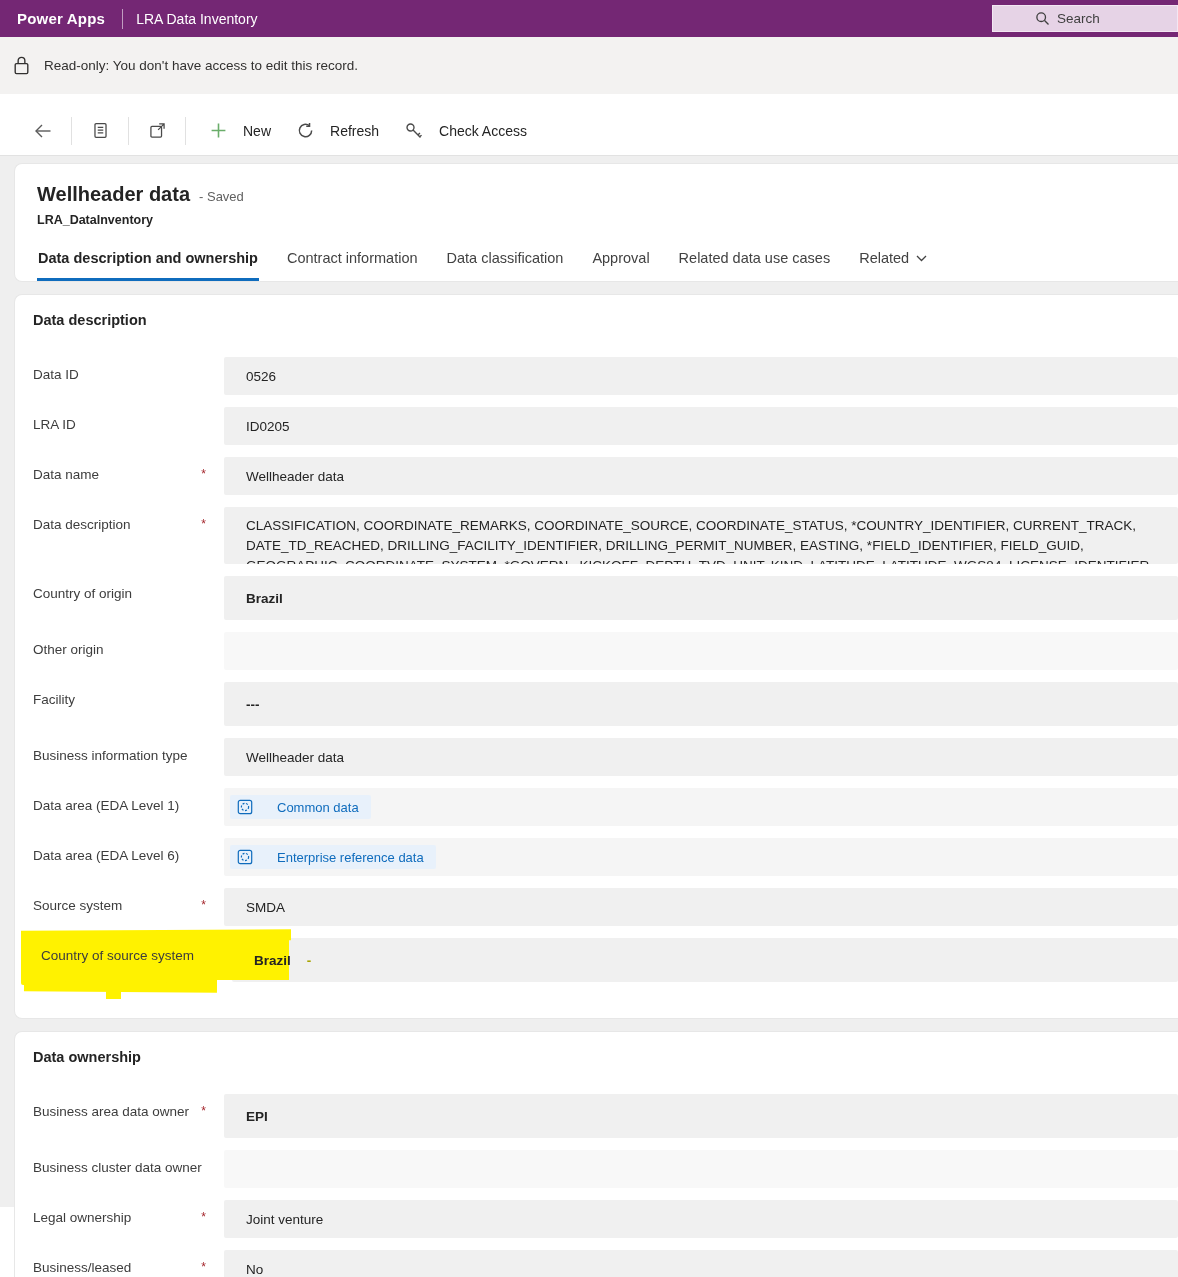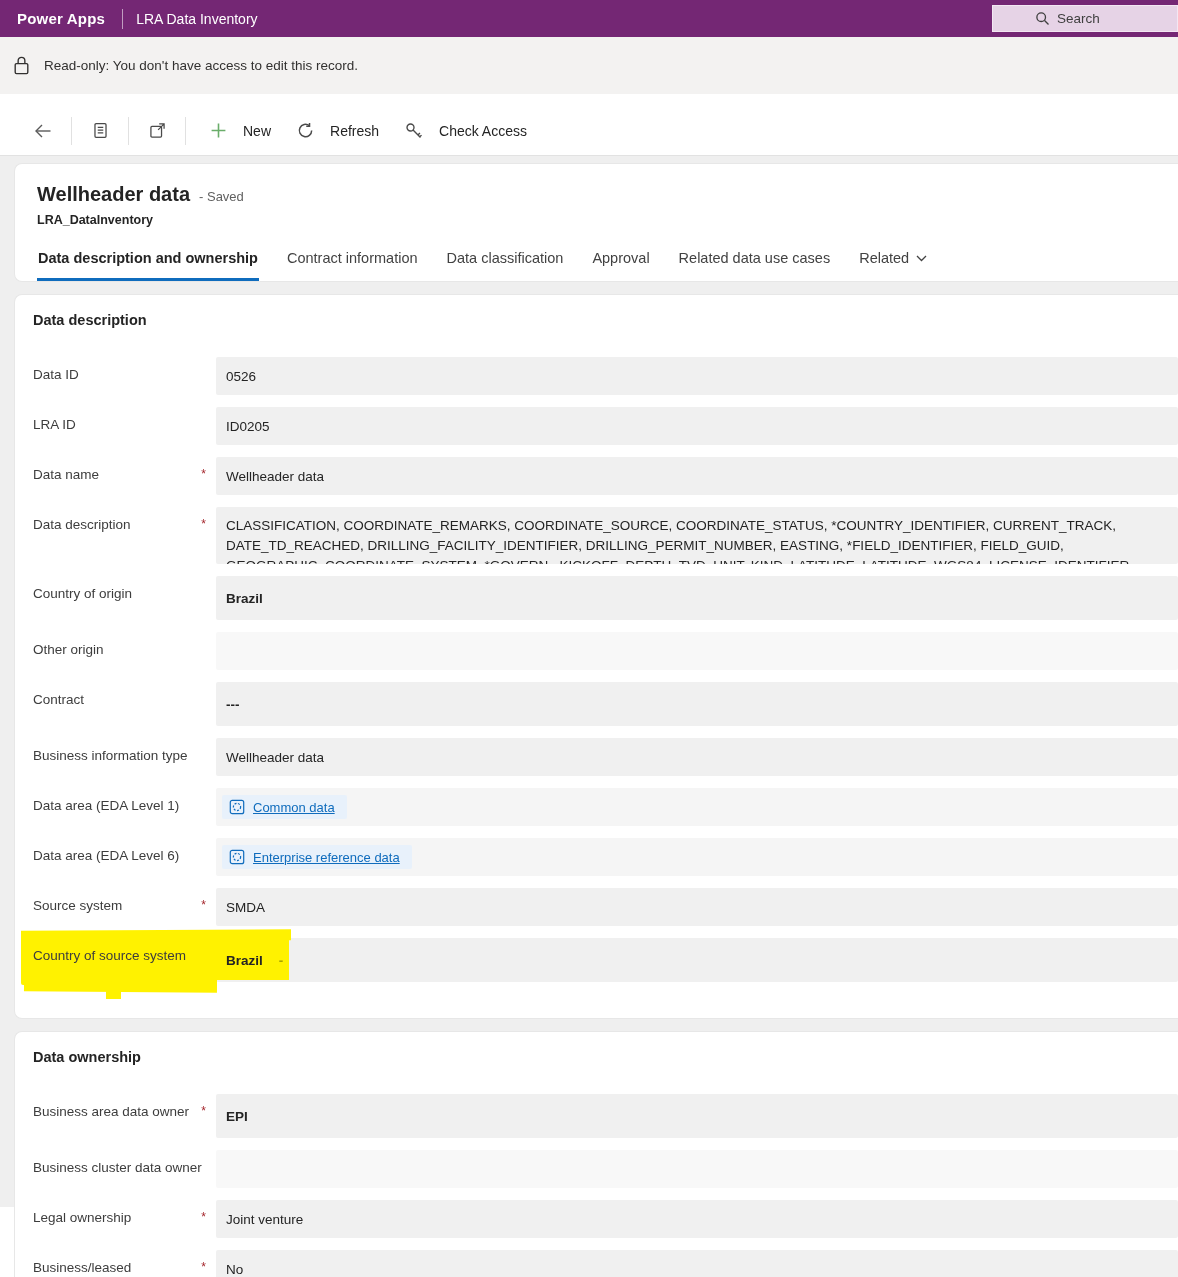--- a/index.html
+++ b/index.html
@@ -41,36 +41,36 @@
   .record-status { font-size:13px; color:#616161; }
   .record-entity { font-size:12.5px; font-weight:bold; margin-top:7px; color:#242424; }
   .tabs { display:flex; gap:27px; margin-top:17px; }
   .tab { font-size:14.5px; color:#424242; padding:6px 1px 12px 1px; border-bottom:3px solid transparent; cursor:pointer;
     display:flex; align-items:center; gap:7px; white-space:nowrap; }
   .tab.active { font-weight:bold; color:#242424; border-bottom-color:#0f6cbd; }
 
   
   .form-card { padding:17px 0 24px 18px; }
   .section-title { font-size:14.5px; font-weight:bold; color:#242424; margin-bottom:29px; }
-  .f-row { position:relative; display:flex; align-items:flex-start; margin-bottom:12px; }
+  .f-row { position:relative; display:flex; align-items:flex-start; margin-bottom:12px;gap:8px; }
   .f-label-cell { position:relative; z-index:3; width:183px; flex:0 0 183px; display:flex; justify-content:space-between;
     padding:10px 10px 0 0; }
   .f-label { font-size:13.5px; color:#3d3d3d; line-height:16px; }
   .f-req { color:#a4262c; font-size:12px; line-height:14px; }
   .f-box { position:relative; flex:1; min-height:38px; background:#f0f0f0; border-radius:2px;
-    display:flex; align-items:center; padding:0 10px; font-size:13.5px; color:#242424; cursor:text; }
+    display:flex; align-items:center; padding:0 22px; font-size:13.5px; color:#242424; cursor:text; }
   .f-box.tall { min-height:44px; }
   .f-box.empty { background:#f8f8f8; }
   .f-box.lookup { background:#f5f5f5; padding-left:6px; cursor:default; }
   .f-text { position:relative; z-index:3; }
   .f-text.bold { font-weight:bold; }
   .f-box.multiline { height:57px; min-height:57px; align-items:flex-start; overflow:hidden; padding-top:9px; }
   .f-box.multiline .f-text { line-height:20px; word-break:break-word; }
   .pill { display:inline-flex; align-items:center; gap:8px; background:#e8f1fb; border-radius:2px; padding:4px 12px 4px 7px; }
-  .pill a { color:#0f6cbd; font-size:13px; text-decoration:underline; cursor:pointer; }
+  .pill a { color:#0f6cbd; font-size:13px; cursor:pointer;margin-left:16px; }
 
   
   .hl-wrap span { position:absolute; background:#fff200; z-index:2; }
   .hl-a { left:-12px; top:-8px; width:270px; height:11px; transform:rotate(-.3deg); }
   .hl-b { left:-12px; top:-3px; width:196px; height:50px; border-radius:2px; }
   .hl-c { left:183px; top:-2px; width:73px; height:44px; }
   .hl-d { left:-9px; top:44px; width:193px; height:10px; transform:rotate(.4deg); }
   .hl-e { left:73px; top:49px; width:15px; height:12px; }
   .annotation-dash { position:relative; z-index:3; color:#a8a400; font-weight:bold; margin-left:16px; }
 
@@ -273,21 +273,21 @@
     </div>
     <div class="f-box empty">
 
       <span class="f-text"></span>
 
     </div>
   </div>
         <div class="f-row">
 
     <div class="f-label-cell">
-      <span class="f-label">Contract</span>
+      <span class="f-label">Facility</span>
 
     </div>
     <div class="f-box tall">
 
       <span class="f-text bold">---</span>
 
     </div>
   </div>
         <div class="f-row">
 

